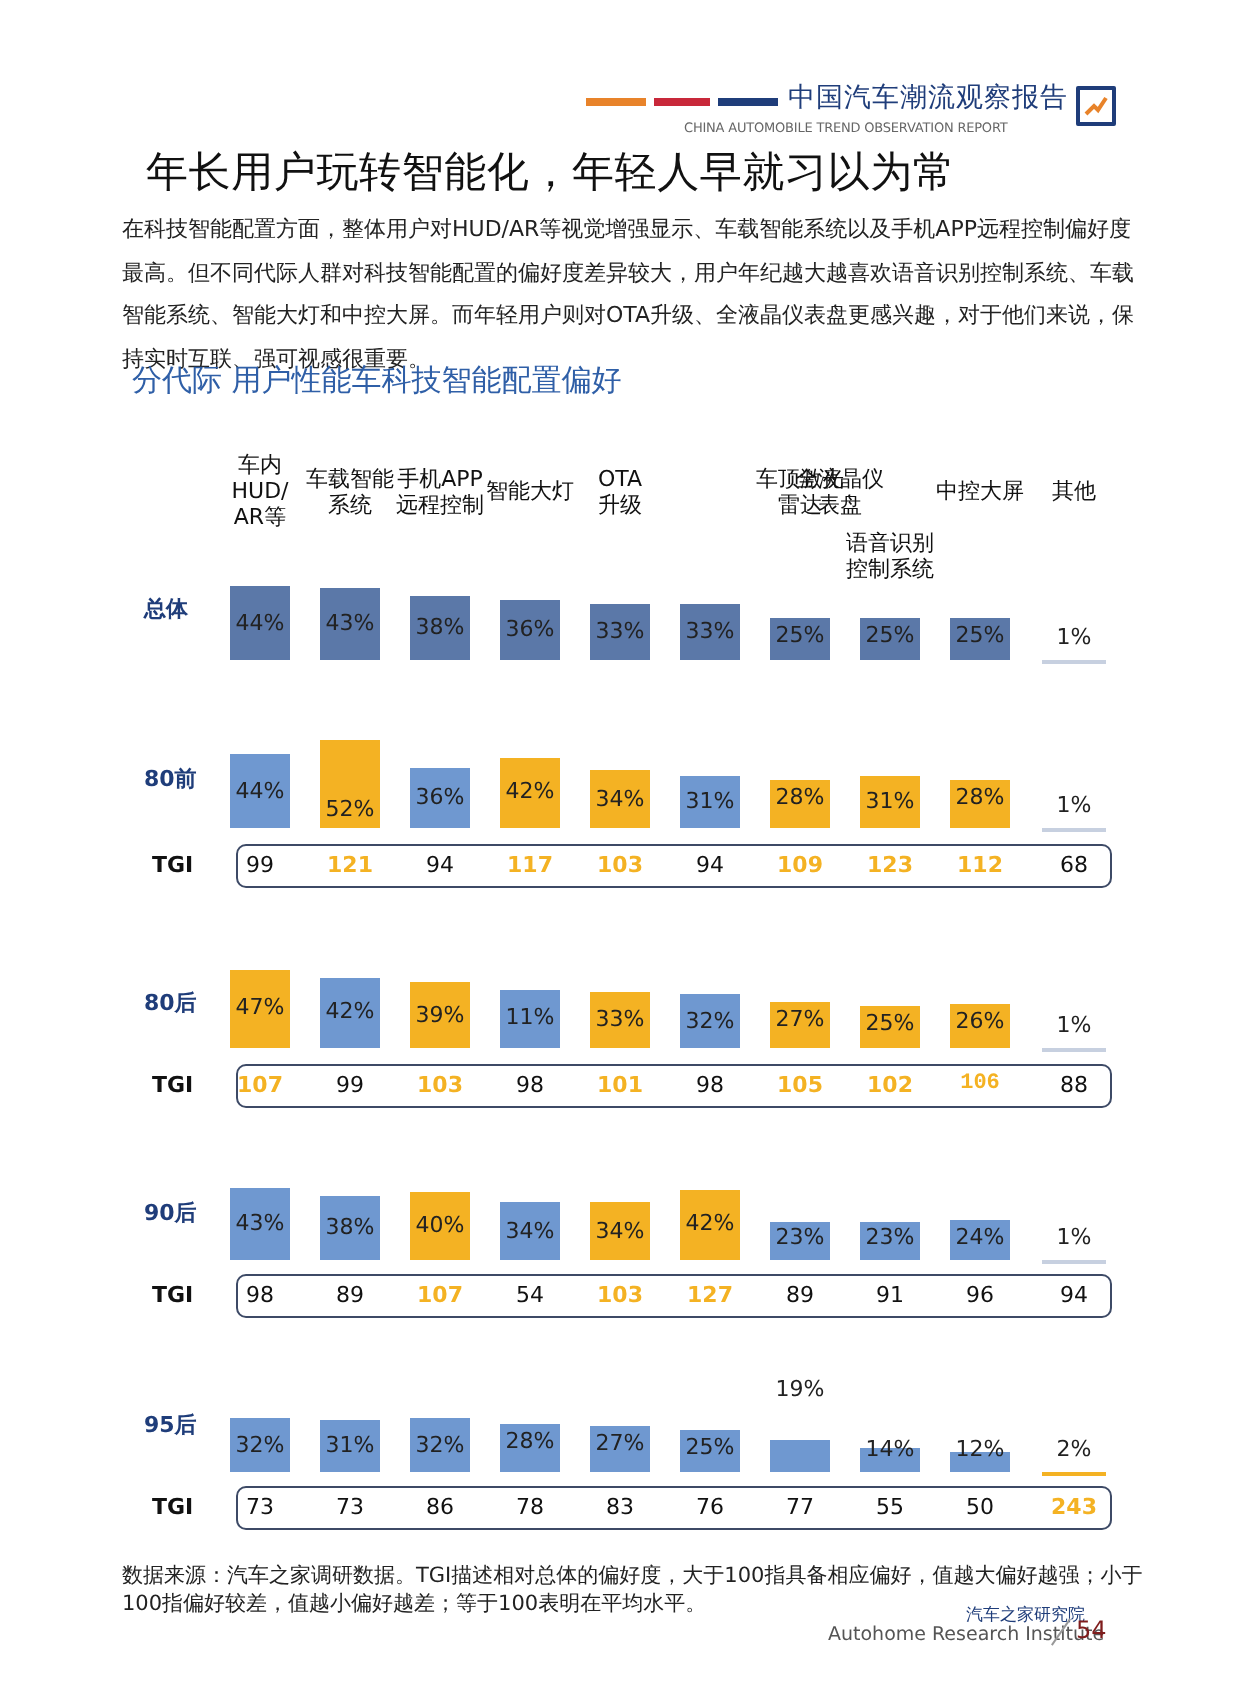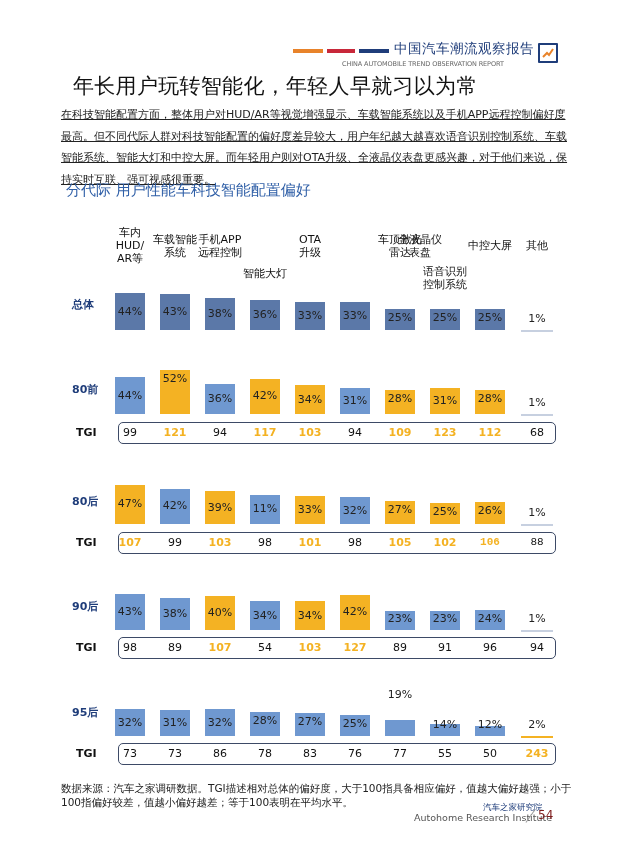--- a/index.html
+++ b/index.html
@@ -3,21 +3,21 @@
 <meta charset="utf-8">
 <style>
   html,body{margin:0;padding:0;background:#fff;}
   body{width:620px;height:841px;position:relative;overflow:hidden;font-family:"DejaVu Sans","Liberation Sans",sans-serif;color:#222;}
   .hdr-lines{position:absolute;top:49px;left:293px;height:4px;width:96px;}
   .hdr-line{position:absolute;top:0;height:4px;}
   .hdr-title{position:absolute;top:40px;left:394px;font-size:13.5px;color:#1f3d7a;letter-spacing:0.5px;white-space:nowrap;}
   .hdr-sub{position:absolute;top:60px;left:342px;font-size:6.5px;color:#666;letter-spacing:-0.1px;white-space:nowrap;}
   .hdr-icon{position:absolute;top:43px;left:538px;width:20px;height:20px;border:2px solid #1f3d7a;box-sizing:border-box;border-radius:1px;}
   .main-title{position:absolute;top:72px;left:60px;font-size:21px;color:#111;white-space:nowrap;letter-spacing:0.3px;margin-left:13px;}
-  .para{position:absolute;top:104px;left:61px;width:510px;font-size:11px;line-height:21.5px;color:#222;text-decoration:underline;}
+  .para{position:absolute;top:104px;left:61px;width:510px;font-size:11px;line-height:21.5px;color:#222;}
   .sub-title{position:absolute;top:181px;left:66px;font-size:15px;color:#2f5fa7;white-space:nowrap;}
   .cat{position:absolute;top:226px;width:60px;margin-left:-30px;text-align:center;font-size:11px;line-height:13px;color:#111;}
   .row-label{position:absolute;left:72px;font-size:11px;font-weight:bold;color:#1f3d7a;}
   .tgi-label{position:absolute;left:76px;font-size:11px;font-weight:bold;color:#111;}
   .tgi-box{position:absolute;left:118px;width:438px;height:22px;border:1.5px solid #3d4a66;border-radius:5px;box-sizing:border-box;}
   .bar{position:absolute;width:30px;margin-left:-15px;}
   .bar-lbl{position:absolute;width:50px;margin-left:-25px;text-align:center;font-size:11px;color:#222;}
   .tgi-val{position:absolute;width:40px;margin-left:-20px;text-align:center;font-size:11px;color:#111;}
   .tgi-val.hi{color:#f4b223;font-weight:bold;}
   .other-line{position:absolute;width:32px;margin-left:-16px;height:1.5px;}
@@ -44,21 +44,21 @@
 </div>
 
 <div class="main-title">年长用户玩转智能化，年轻人早就习以为常</div>
 <div class="para">在科技智能配置方面，整体用户对HUD/AR等视觉增强显示、车载智能系统以及手机APP远程控制偏好度最高。但不同代际人群对科技智能配置的偏好度差异较大，用户年纪越大越喜欢语音识别控制系统、车载智能系统、智能大灯和中控大屏。而年轻用户则对OTA升级、全液晶仪表盘更感兴趣，对于他们来说，保持实时互联、强可视感很重要。</div>
 <div class="sub-title">分代际  用户性能车科技智能配置偏好</div>
 
 <div id="chart">
     <div class="cat" style="left: 130px; top: 226px;">车内<br>HUD/<br>AR等</div>
     <div class="cat" style="left: 175px; top: 232.5px;">车载智能<br>系统</div>
     <div class="cat" style="left: 220px; top: 232.5px;">手机APP<br>远程控制</div>
-    <div class="cat" style="left: 265px; top: 239px; margin-top: 28px;">智能大灯</div>
+    <div class="cat" style="left: 265px; top: 239px;">智能大灯</div>
     <div class="cat" style="left: 310px; top: 232.5px;">OTA<br>升级</div>
     <div class="cat" style="left: 355px; top: 232.5px; margin-left: 35px;">全液晶仪<br>表盘</div>
     <div class="cat" style="left: 400px; top: 232.5px;">车顶激光<br>雷达</div>
     <div class="cat" style="left: 445px; top: 232.5px; margin-top: 32px;">语音识别<br>控制系统</div>
     <div class="cat" style="left: 490px; top: 239px;">中控大屏</div>
     <div class="cat" style="left: 537px; top: 239px;">其他</div>
     <div class="row-label" style="top: 297px;">总体</div>
     <div class="bar" style="left: 130px; top: 293.04px; height: 36.96px; background: rgb(91, 120, 168);"></div>
     <div class="bar-lbl" style="left: 130px; top: 304.52px;">44%</div>
     <div class="bar" style="left: 175px; top: 293.88px; height: 36.12px; background: rgb(91, 120, 168);"></div>
@@ -76,21 +76,21 @@
     <div class="bar" style="left: 445px; top: 309px; height: 21px; background: rgb(91, 120, 168);"></div>
     <div class="bar-lbl" style="left: 445px; top: 311px;">25%</div>
     <div class="bar" style="left: 490px; top: 309px; height: 21px; background: rgb(91, 120, 168);"></div>
     <div class="bar-lbl" style="left: 490px; top: 311px;">25%</div>
     <div class="other-line" style="left: 537px; top: 330px; background: rgb(199, 208, 224);"></div>
     <div class="bar-lbl" style="left: 537px; top: 312px;">1%</div>
     <div class="row-label" style="top: 382px;">80前</div>
     <div class="bar" style="left: 130px; top: 377.04px; height: 36.96px; background: rgb(111, 152, 208);"></div>
     <div class="bar-lbl" style="left: 130px; top: 388.52px;">44%</div>
     <div class="bar" style="left: 175px; top: 370.32px; height: 43.68px; background: rgb(244, 178, 35);"></div>
-    <div class="bar-lbl" style="left: 175px; top: 372px;">52%</div>
+    <div class="bar-lbl" style="left: 175px; top: 398px;">52%</div>
     <div class="bar" style="left: 220px; top: 383.76px; height: 30.24px; background: rgb(111, 152, 208);"></div>
     <div class="bar-lbl" style="left: 220px; top: 391.88px;">36%</div>
     <div class="bar" style="left: 265px; top: 378.72px; height: 35.28px; background: rgb(244, 178, 35);"></div>
     <div class="bar-lbl" style="left: 265px; top: 389.36px;">42%</div>
     <div class="bar" style="left: 310px; top: 385.44px; height: 28.56px; background: rgb(244, 178, 35);"></div>
     <div class="bar-lbl" style="left: 310px; top: 392.72px;">34%</div>
     <div class="bar" style="left: 355px; top: 387.96px; height: 26.04px; background: rgb(111, 152, 208);"></div>
     <div class="bar-lbl" style="left: 355px; top: 393.98px;">31%</div>
     <div class="bar" style="left: 400px; top: 390.48px; height: 23.52px; background: rgb(244, 178, 35);"></div>
     <div class="bar-lbl" style="left: 400px; top: 392.48px;">28%</div>
@@ -137,21 +137,21 @@
     <div class="tgi-box" style="top: 532px;"></div>
     <div class="tgi-val hi" style="left: 130px; top: 536px;">107</div>
     <div class="tgi-val" style="left: 175px; top: 536px;">99</div>
     <div class="tgi-val hi" style="left: 220px; top: 536px;">103</div>
     <div class="tgi-val" style="left: 265px; top: 536px;">98</div>
     <div class="tgi-val hi" style="left: 310px; top: 536px;">101</div>
     <div class="tgi-val" style="left: 355px; top: 536px;">98</div>
     <div class="tgi-val hi" style="left: 400px; top: 536px;">105</div>
     <div class="tgi-val hi" style="left: 445px; top: 536px;">102</div>
     <div class="tgi-val hi" style="left: 490px; top: 536px; font-family: Liberation Mono, monospace;">106</div>
-    <div class="tgi-val" style="left: 537px; top: 536px; font-family: Liberation Mono, monospace;">88</div>
+    <div class="tgi-val" style="left: 537px; top: 536px;">88</div>
     <div class="row-label" style="top: 599px;">90后</div>
     <div class="bar" style="left: 130px; top: 593.88px; height: 36.12px; background: rgb(111, 152, 208);"></div>
     <div class="bar-lbl" style="left: 130px; top: 604.94px;">43%</div>
     <div class="bar" style="left: 175px; top: 598.08px; height: 31.92px; background: rgb(111, 152, 208);"></div>
     <div class="bar-lbl" style="left: 175px; top: 607.04px;">38%</div>
     <div class="bar" style="left: 220px; top: 596.4px; height: 33.6px; background: rgb(244, 178, 35);"></div>
     <div class="bar-lbl" style="left: 220px; top: 606.2px;">40%</div>
     <div class="bar" style="left: 265px; top: 601.44px; height: 28.56px; background: rgb(111, 152, 208);"></div>
     <div class="bar-lbl" style="left: 265px; top: 608.72px;">34%</div>
     <div class="bar" style="left: 310px; top: 601.44px; height: 28.56px; background: rgb(244, 178, 35);"></div>

